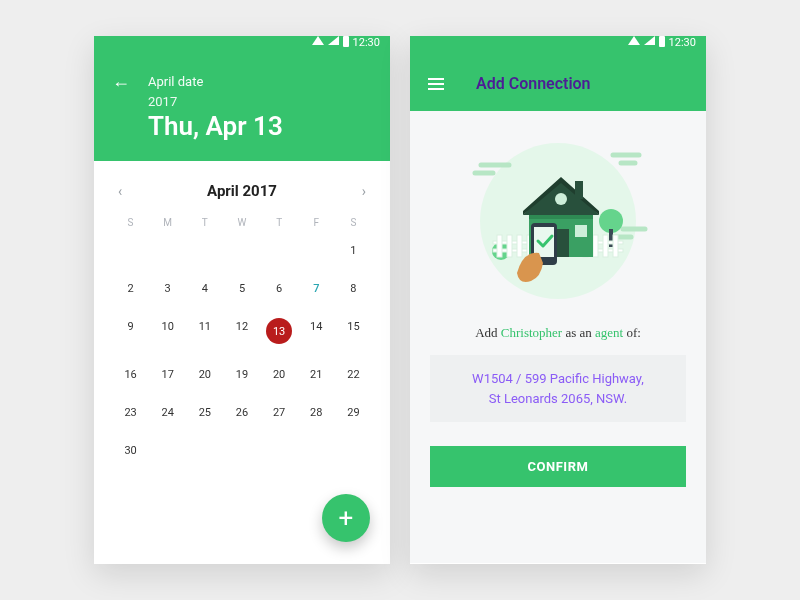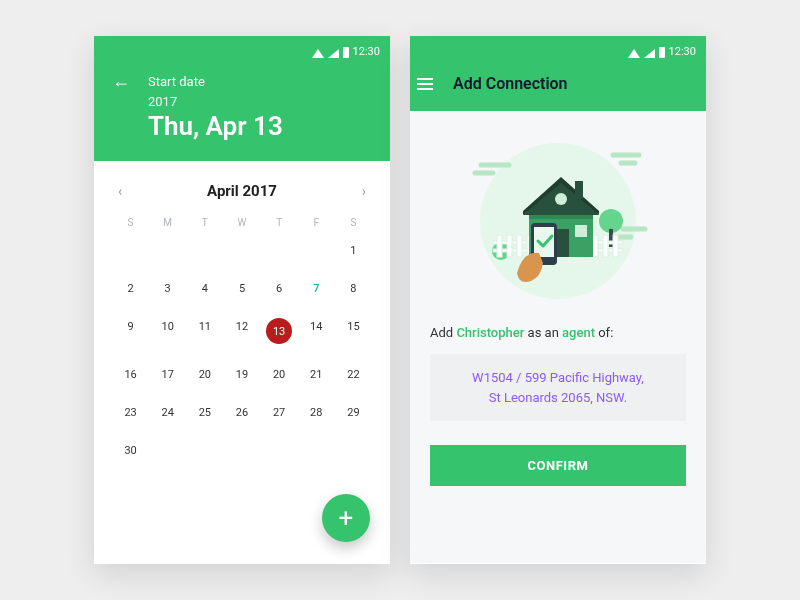--- a/index.html
+++ b/index.html
@@ -18,21 +18,21 @@
     height: 528px;
     background: #fff;
     box-shadow: 0 10px 30px rgba(0,0,0,0.12);
     position: relative;
     overflow: hidden;
   }
   .status-bar {
     height: 22px;
     display: flex;
     justify-content: flex-end;
-    align-items: flex-end;
+    align-items: flex-start;
     padding: 0 10px;
     gap: 4px;
     font-size: 11px;
     color: #fff;
     background: #36c36d;
   }
   .status-bar .tri {
     width:0;height:0;border-left:6px solid transparent;border-right:6px solid transparent;border-bottom:9px solid #fff;
   }
   .status-bar .bars {
@@ -64,28 +64,28 @@
   .day.empty{cursor:default;}
   .day.hl { color:#2aa6b1;font-weight:500; }
   .day.sel { background:#b91c1c;color:#fff;width:26px;height:26px;margin:4px auto; }
   .fab {
     position:absolute;right:20px;bottom:22px;width:48px;height:48px;border-radius:50%;
     background:#36c36d;color:#fff;display:flex;align-items:center;justify-content:center;
     font-size:26px;box-shadow:0 6px 14px rgba(0,0,0,0.22);cursor:pointer;
   }
   
   .conn-header {
-    background:#36c36d;color:#0f172a;display:flex;align-items:center;gap:20px;padding:16px 7px 18px;
+    background:#36c36d;color:#4c1d95;display:flex;align-items:center;gap:32px;padding:16px 18px 18px;
   }
   .hamburger { display:flex;flex-direction:column;gap:3px;cursor:pointer; }
   .hamburger span{width:16px;height:2px;background:#fff;display:block;}
   .conn-title { font-size:16px;font-weight:600; }
   .phone2-body { background:#f6f7f8;height:calc(100% - 22px - 54px);padding:18px 20px 20px;display:flex;flex-direction:column; }
   .illus { align-self:center;margin-top:4px;margin-bottom:22px; }
-  .sentence { text-align:left;font-size:13px;color:#333;margin-bottom:14px; }
+  .sentence { text-align:center;font-size:13px;color:#333;margin-bottom:14px;font-family:Liberation Serif, serif; }
   .sentence .g { color:#36c36d;font-weight:500; }
   .addr-card {
     background:#eef0f1;padding:14px 12px;text-align:center;font-size:13px;color:#8b5cf6;line-height:1.5;margin-bottom:24px;
   }
   .confirm-btn {
     background:#36c36d;color:#fff;text-align:center;font-size:13px;font-weight:700;letter-spacing:.5px;
     padding:13px 0;cursor:pointer;
   }
 </style>
 </head>
@@ -94,21 +94,21 @@
 <div class="phone">
   <div class="status-bar">
     <div class="tri"></div>
     <div class="bars"></div>
     <div class="batt"></div>
     <span>12:30</span>
   </div>
   <div class="cal-header">
     <div class="cal-header-row">
       <span class="back-arrow">←</span>
-      <span class="start-date">Start date</span>
+      <span class="start-date">April date</span>
     </div>
     <div class="year">2017</div>
     <div class="big-date">Thu, Apr 13</div>
   </div>
   <div class="cal-body">
     <div class="month-row">
       <span class="chev">‹</span>
       <span class="month-label">April 2017</span>
       <span class="chev">›</span>
     </div>

